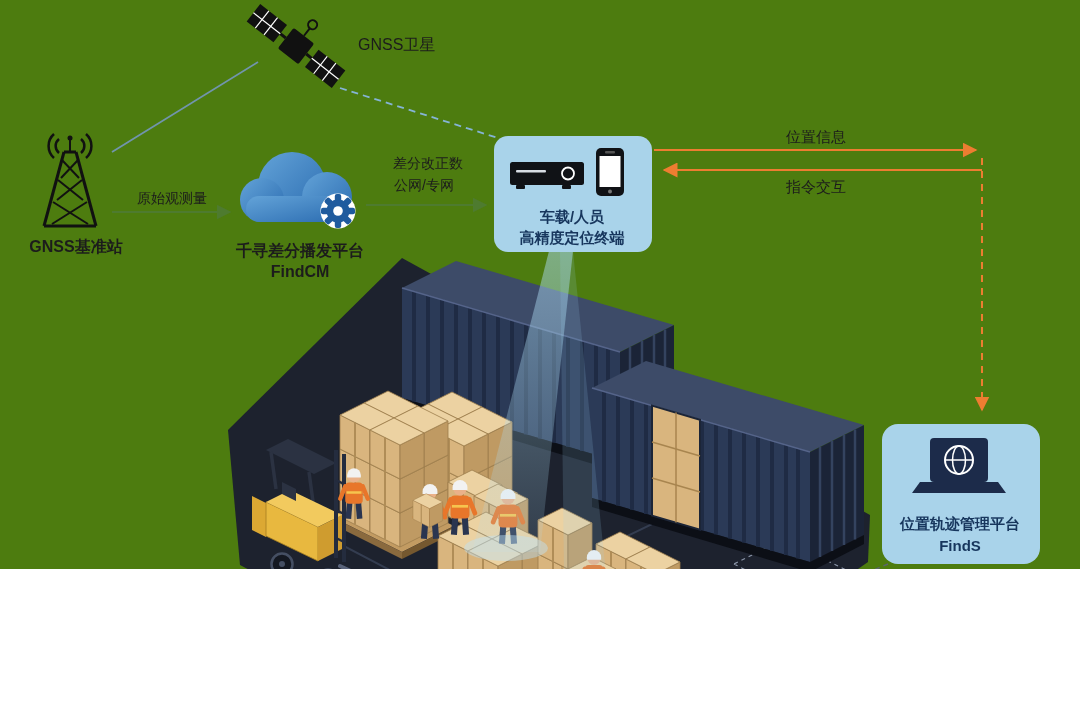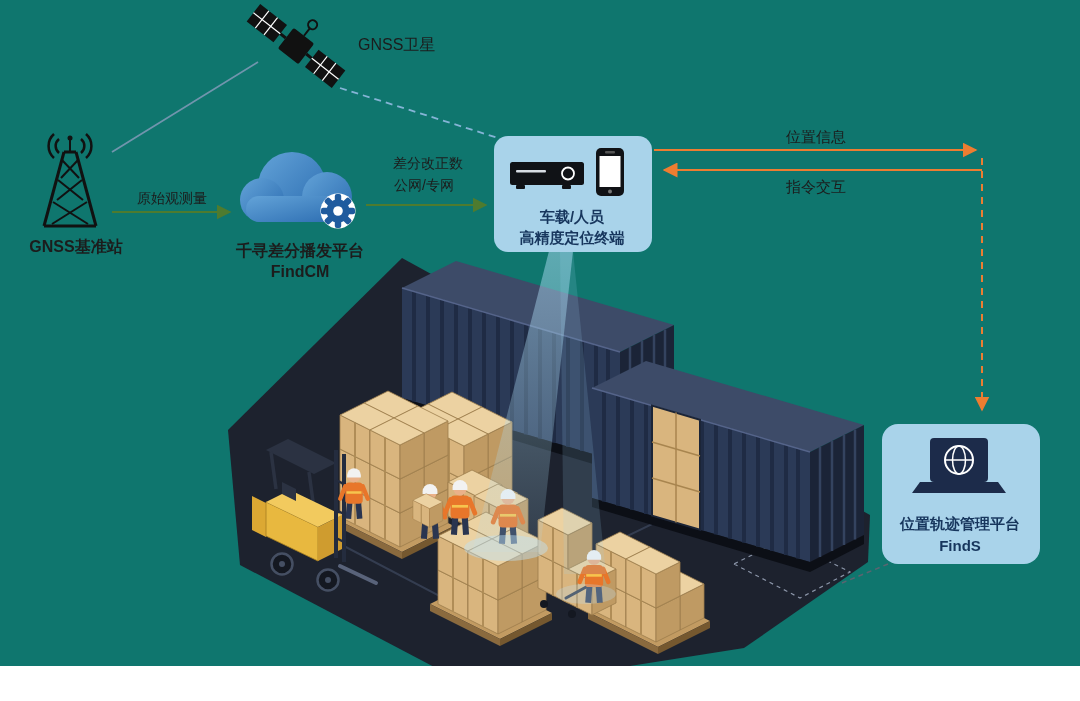--- a/index.html
+++ b/index.html
@@ -1,16 +1,16 @@
 <!DOCTYPE html>
 <html><head>
 <meta charset="utf-8">
 <style>
   html,body{margin:0;padding:0;background:#ffffff;}
-  .stage{position:relative;width:1080px;height:666px;background:#0f766e;overflow:hidden;
+  .stage{position:relative;width:1080px;height:569px;background:#4d7c0f;overflow:hidden;
          font-family:"Liberation Sans","DejaVu Sans",sans-serif;}
   svg{position:absolute;left:0;top:0;}
   .t{font-family:"Liberation Sans","DejaVu Sans",sans-serif;fill:#1c1c1c;}
   .t14{font-size:14px;}
   .t15{font-size:15px;}
   .t16{font-size:16px;}
   .b{font-weight:700;}
   .navy{fill:#17365d;}
 </style>
 </head>

